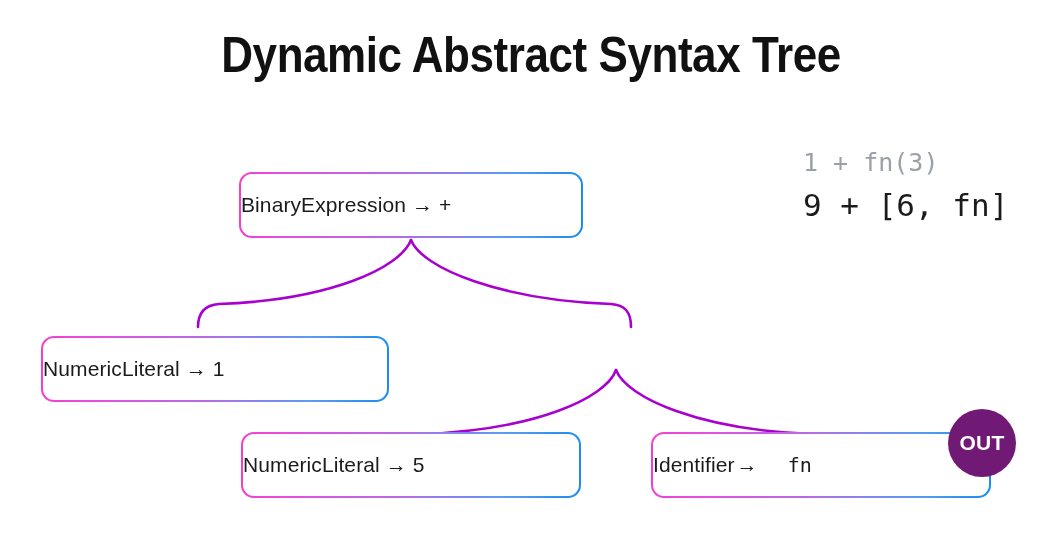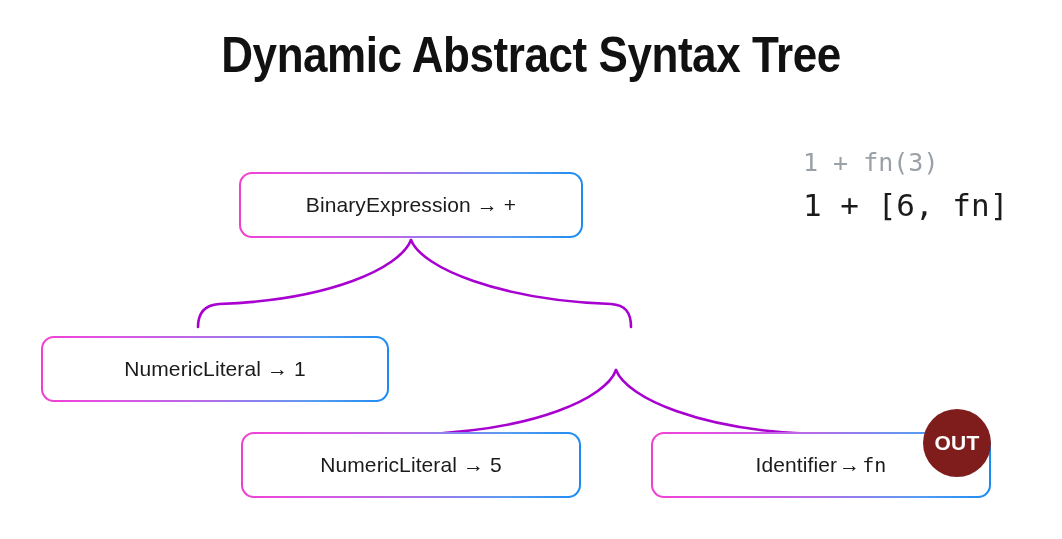--- a/index.html
+++ b/index.html
@@ -49,76 +49,76 @@
   #links{position:absolute;left:0;top:0;width:1062px;height:539px;}
 
   
   .node{
     position:absolute;
     box-sizing:border-box;
     background:#ffffff;
     border-radius:13px;
     display:flex;
     align-items:center;
-    justify-content:center;
     
     border:2px solid transparent;
     background-image:
       linear-gradient(#ffffff,#ffffff),
       linear-gradient(90deg,#f13fd0 0%,#e54fe0 14%,#b36ce8 48%,#5a9cf2 78%,#1a8cf0 100%);
     background-origin:border-box;
     background-clip:padding-box,border-box;
     z-index:3;
   }
   .node-label{
     font-family:"Liberation Sans",sans-serif;
     font-size:21px;
     color:#1b1b1b;
     white-space:nowrap;
     letter-spacing:0.1px;
   }
   .node-label .mono{
     font-family:"DejaVu Sans Mono","Liberation Mono",monospace;
     font-size:20px;
+    margin-left:28px;
   }
   .arrow{padding:0 2px;}
 
   #node-binary     {left:239px;  top:172px; width:344px; height:66px;}
   #node-num1       {left:41px;   top:302px; width:348px; height:66px;margin-top:34px;}
   #node-array      {left:446px;  top:302px; width:340px; height:66px;}
   #node-num6       {left:241px;  top:432px; width:340px; height:66px;}
   #node-identifier {left:651px;  top:432px; width:340px; height:66px;}
 
   
   #out-badge{
     position:absolute;
-    left:923px;top:409px;
+    left:948px;top:409px;
     width:68px;height:68px;
     border-radius:50%;
-    background:#7f1d1d;
+    background:#701a75;
     display:flex;align-items:center;justify-content:center;
     z-index:6;
   }
   #out-badge .out-text{
     color:#ffffff;
     font-family:"Liberation Sans",sans-serif;
     font-weight:bold;
     font-size:21px;
     letter-spacing:0.3px;
   }
 </style>
 </head>
 <body>
 
 <div id="stage">
 
   <div id="title">Dynamic Abstract Syntax Tree</div>
 
   <div class="code" id="code-prev">1 + fn(3)</div>
-  <div class="code" id="code-curr">1 + [6, fn]</div>
+  <div class="code" id="code-curr">9 + [6, fn]</div>
 
   <svg id="links" viewBox="0 0 1062 539" width="1062" height="539" xmlns="http://www.w3.org/2000/svg">
     <g fill="none" stroke="#a800d0" stroke-width="2.6" stroke-linecap="round">
 
       <path d="M 411 240 C 400 268 330 300 219 304 C 205 305 198 312 198 327"></path>
 
       <path d="M 411 240 C 422 268 500 300 611 304 C 625 305 631 312 631 327"></path>
 
       <path d="M 616 370 C 606 398 535 430 423 434 C 409 435 402 442 402 457"></path>
 

